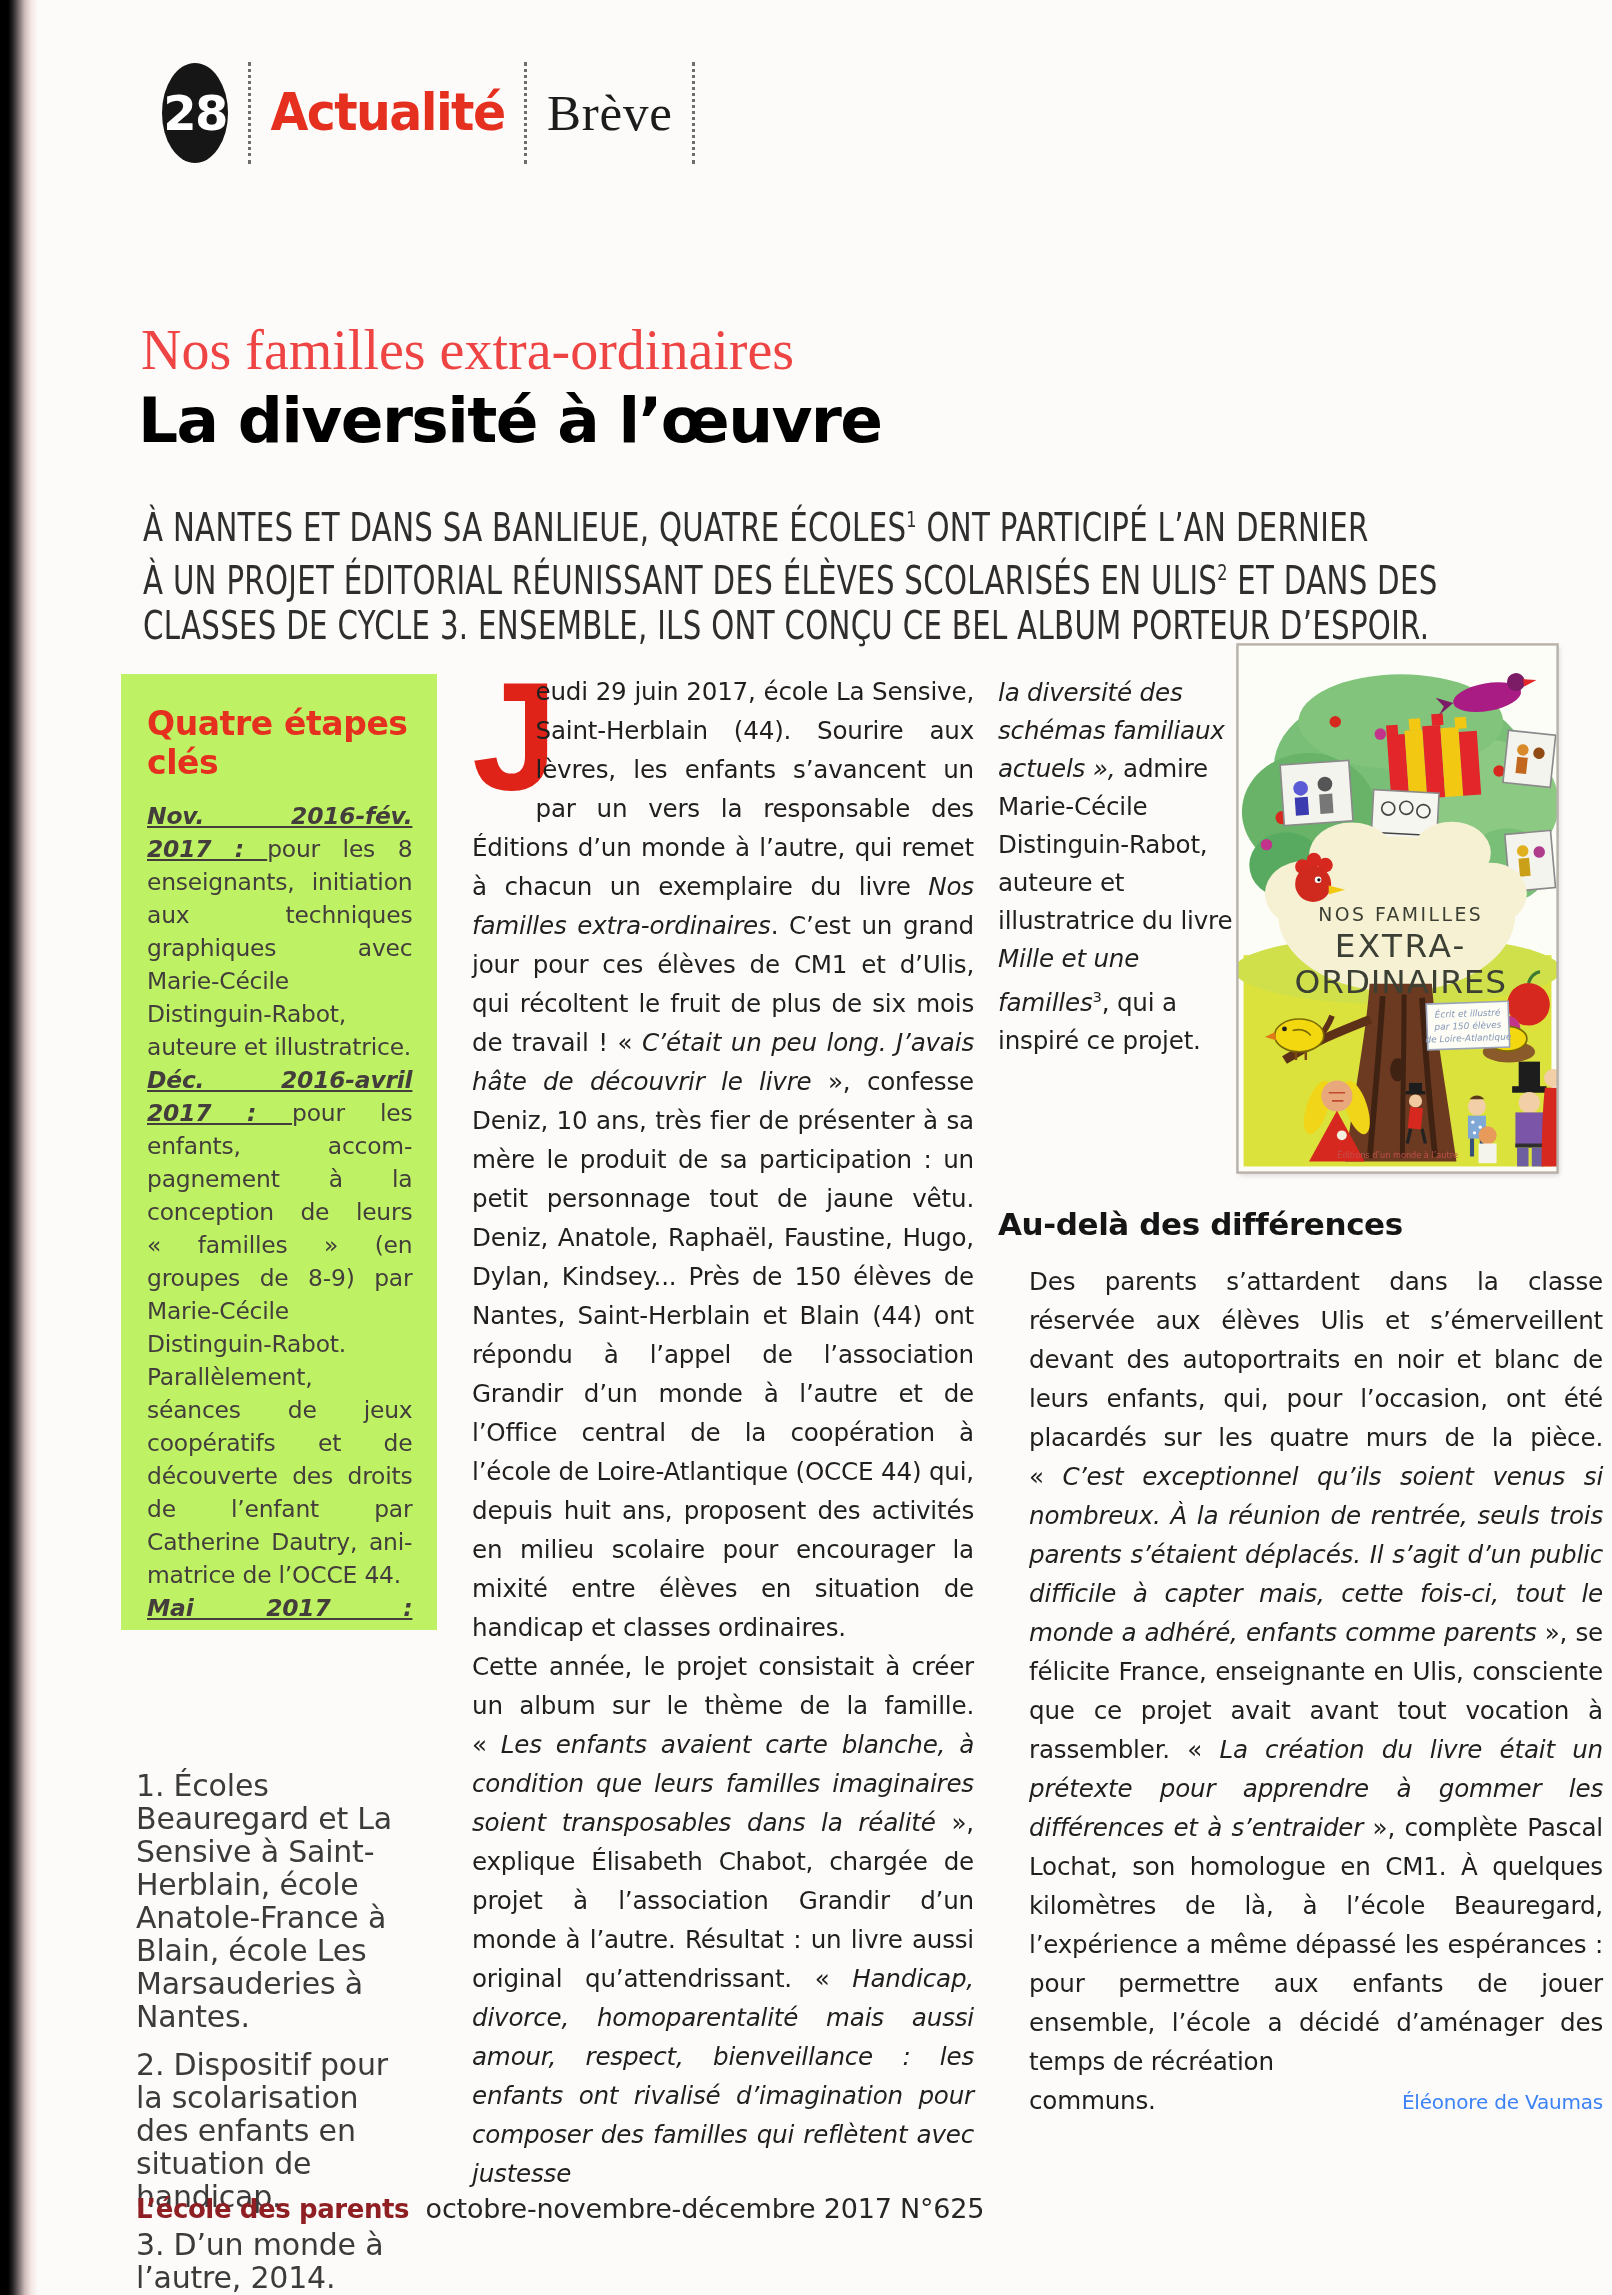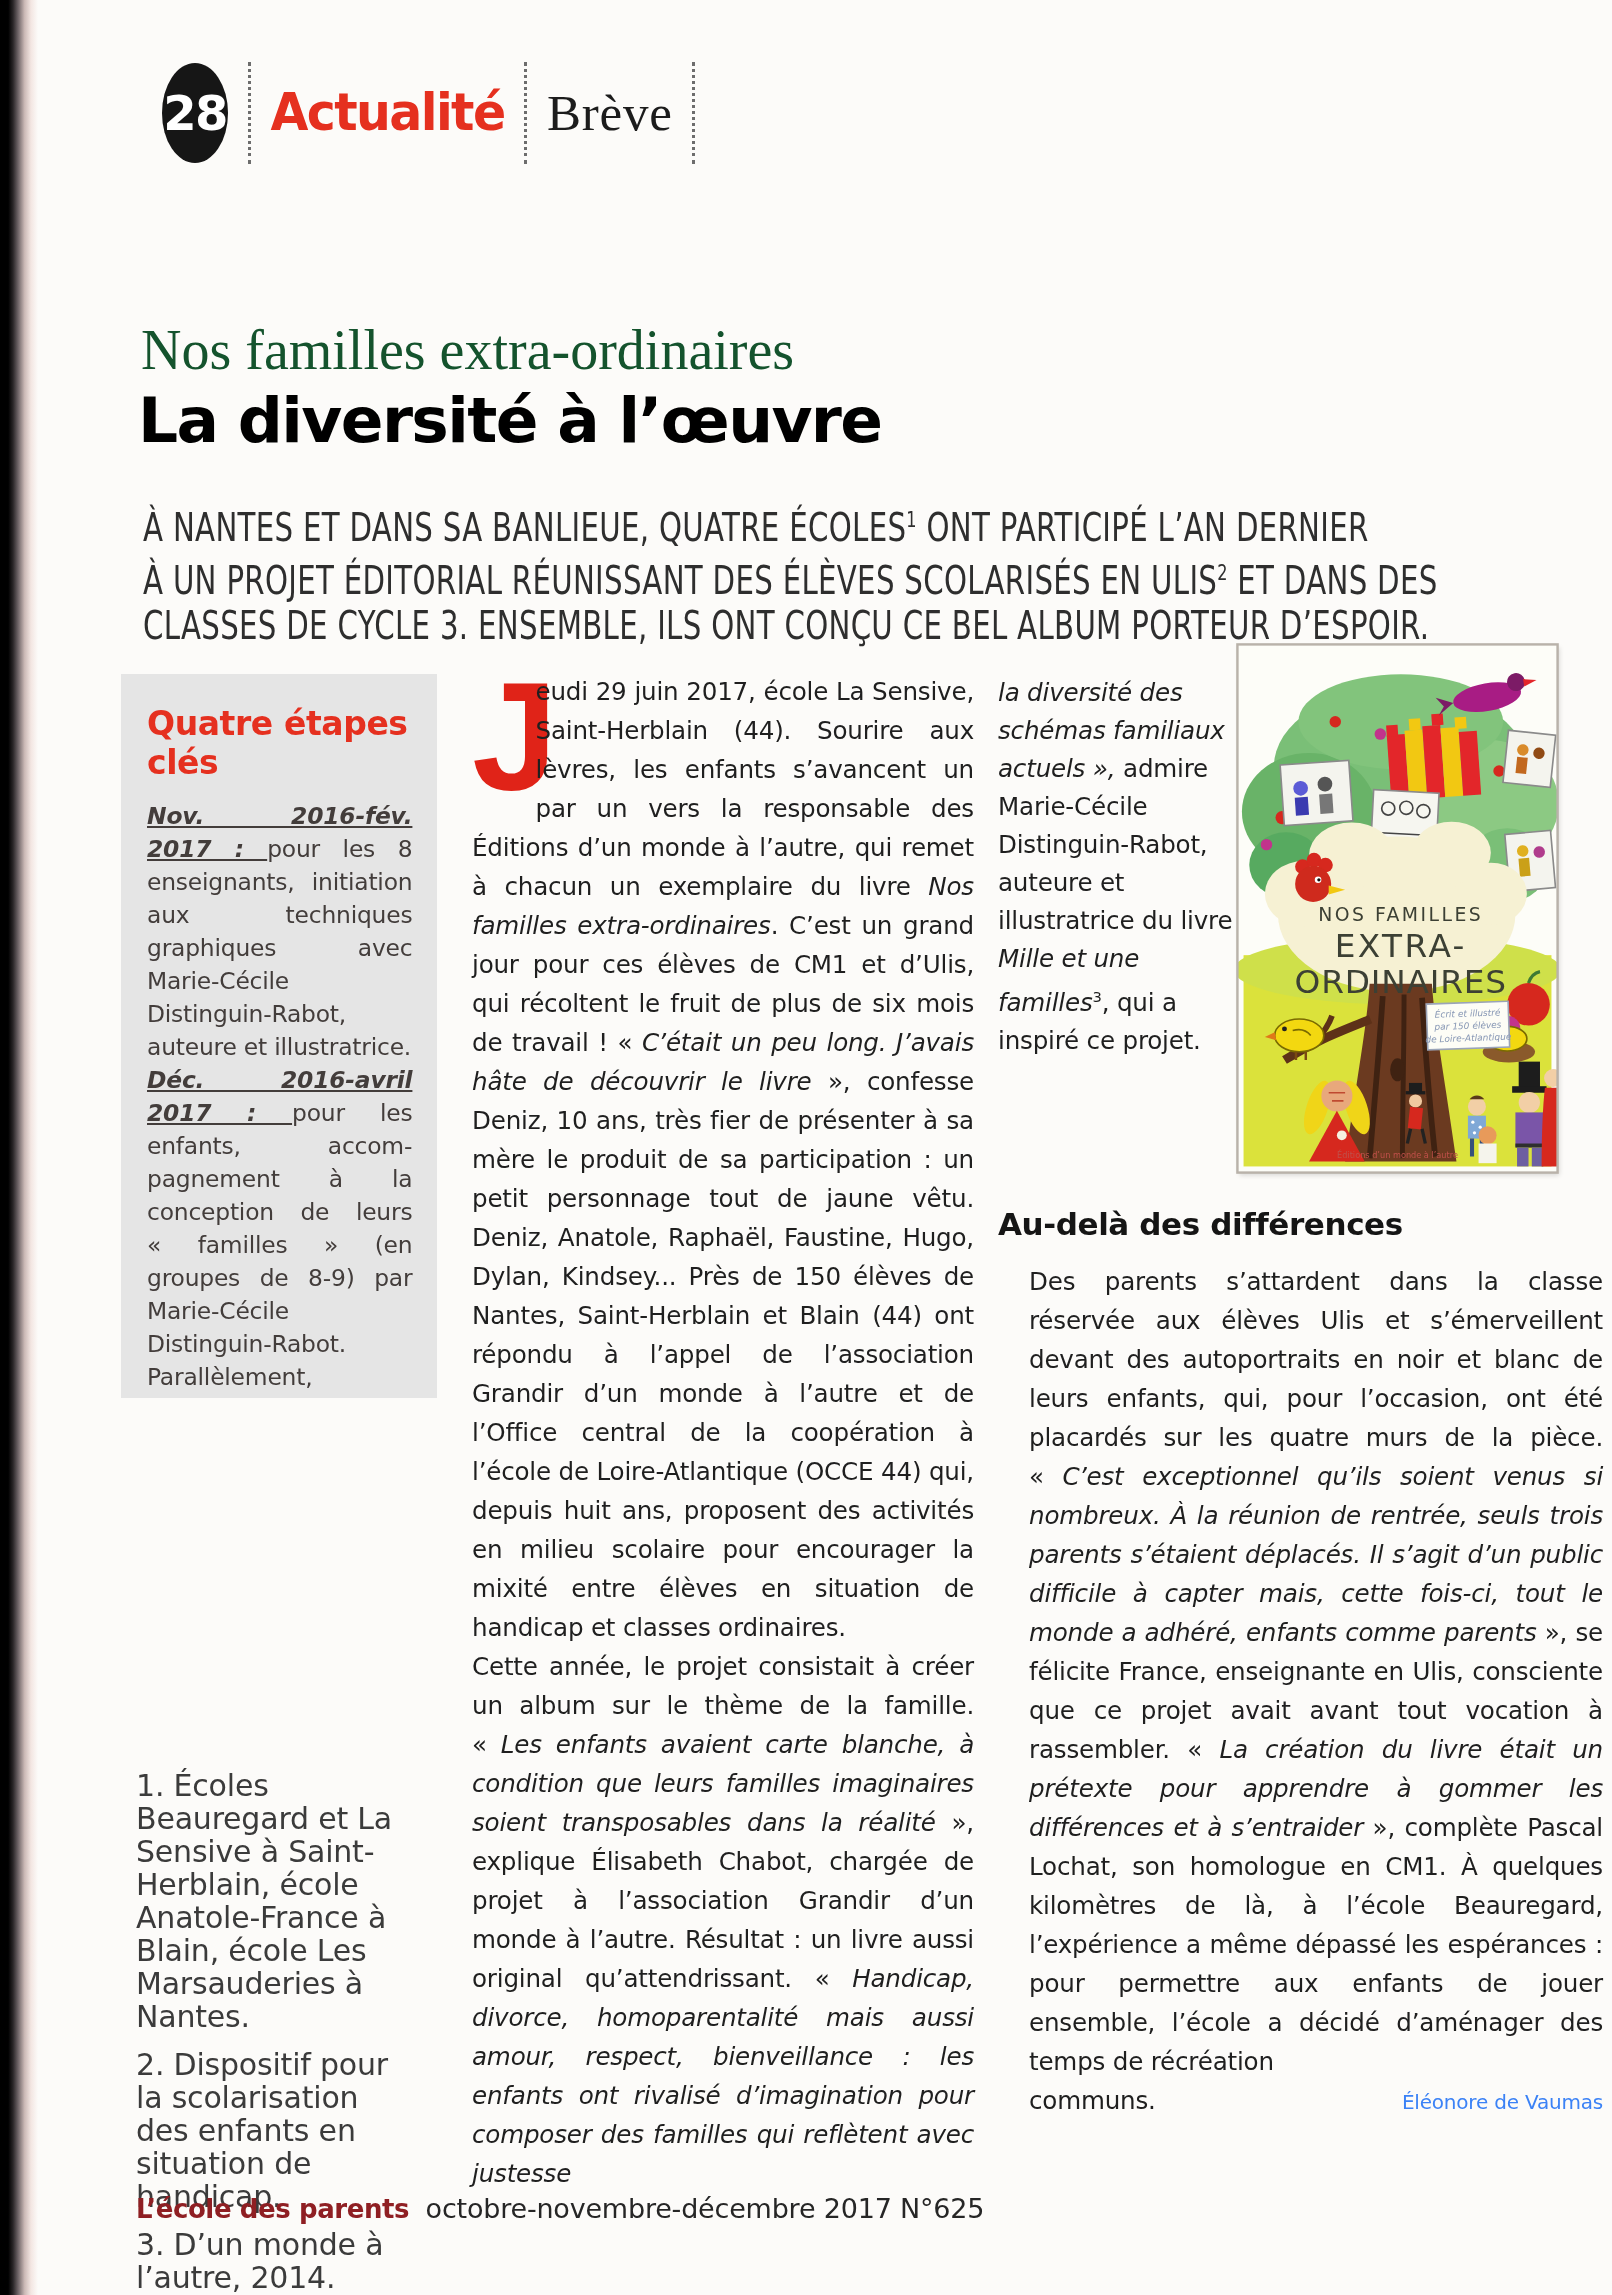--- a/index.html
+++ b/index.html
@@ -12,29 +12,29 @@
   
   .header{position:absolute;left:162px;top:59px;display:flex;align-items:center;height:107px;}
   .badge{width:66px;height:100px;background:#161616;border-radius:50%;
     display:flex;align-items:center;justify-content:center;color:#fff;
     font-size:48px;font-weight:700;letter-spacing:-1.6px;}
   .hsep{border-left:3.3px dotted #6d6d6d;height:102px;margin:0 19.7px;}
   .section{color:#e5301f;font-weight:700;font-size:49px;letter-spacing:-1.6px;transform:scaleY(1.05);}
   .subsection{font-family:"Liberation Serif","DejaVu Serif",serif;font-size:51px;color:#1c1c1c;letter-spacing:0.8px;}
   
   .kicker{position:absolute;left:141px;top:318px;font-family:"Liberation Serif","DejaVu Serif",serif;
-    font-size:56px;color:#14532d;letter-spacing:0;}
+    font-size:56px;color:#ef4444;letter-spacing:0;}
   .main-title{position:absolute;left:138px;top:384px;font-size:63px;font-weight:700;color:#000000;letter-spacing:-1.6px;}
   
   .standfirst{position:absolute;left:143px;top:497px;color:#2e2e2e;}
   .standfirst .sline{white-space:nowrap;font-size:39px;line-height:45px;letter-spacing:0.4px;
     transform:scaleX(0.75);transform-origin:0 0;}
   .standfirst sup{font-size:55%;}
   
-  .sidebar{position:absolute;left:121px;top:674px;width:316px;height:724px;background:#e5e5e5;
+  .sidebar{position:absolute;left:121px;top:674px;width:316px;height:956px;background:#bef264;
     padding:29.5px 24.6px 24.6px 26px;box-sizing:border-box;overflow:hidden;}
   .sidebar h3{margin:0 0 18px 0;font-size:33px;font-weight:700;color:#e5301f;letter-spacing:-0.4px;}
   .sidebar p{margin:0;font-size:23.4px;line-height:33px;text-align:justify;color:#433d3b;letter-spacing:-0.2px;}
   .seg-bi{font-weight:700;font-style:italic;text-decoration:underline;}
   .seg-i{font-style:italic;}
   
   .col{position:absolute;text-align:justify;font-size:24.6px;line-height:39px;color:#1f1f1f;letter-spacing:-0.2px;}
   .col p{margin:0;}
   .col sup{font-size:60%;}
   .col-mid{left:472px;top:672px;width:502px;}

